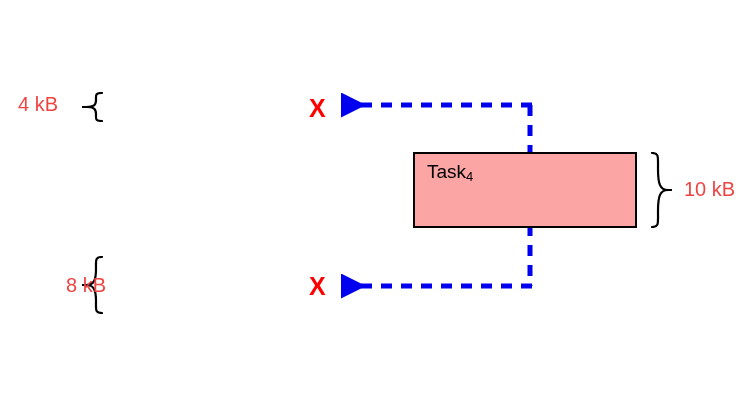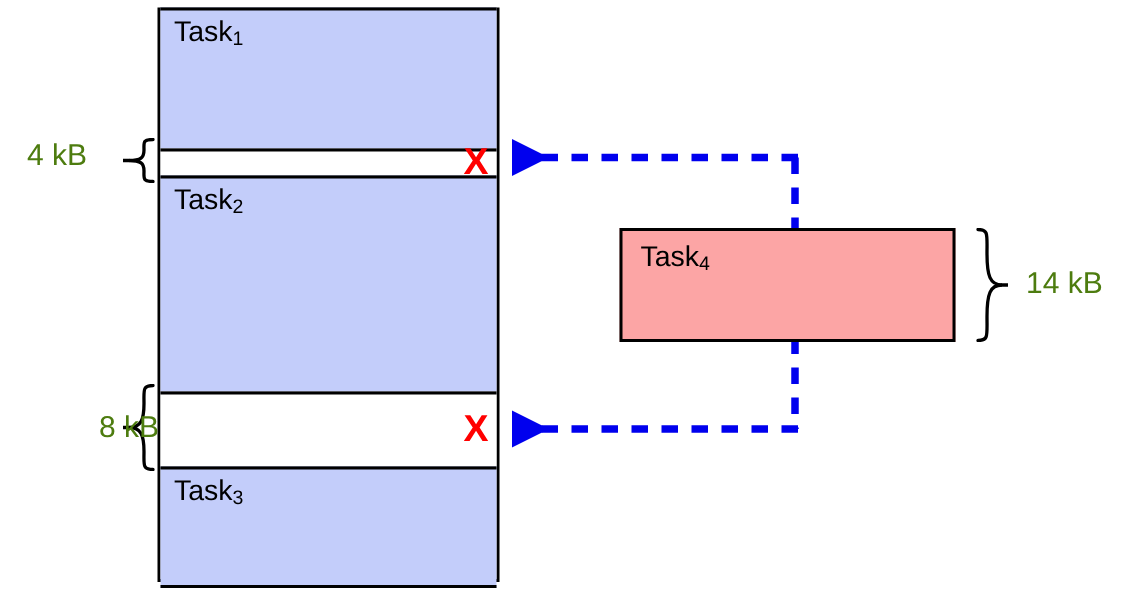--- a/index.html
+++ b/index.html
@@ -74,21 +74,21 @@
 
   
   .brace {
     position: absolute;
   }
 
   
   .size-label {
     position: absolute;
     font-size: 20px;
-    color: #4d7c0f;
+    color: #ef4444;
     white-space: nowrap;
   }
 
   
   .task4-box {
     position: absolute;
     left: 413px;
     top: 152px;
     width: 224px;
     height: 76px;
@@ -132,45 +132,20 @@
 </head>
 <body>
 
 <div id="canvas">
 
   <svg id="arrow-layer" viewBox="0 0 753 401" xmlns="http://www.w3.org/2000/svg">
 
     <line x1="530" y1="105" x2="530" y2="286" stroke="#0000ee" stroke-width="5" stroke-dasharray="11,9"></line>
   </svg>
 
-  <div class="mem-column">
-
-    <div class="block used" style="top:-2px; height:96px;">
-      <span class="block-label">
-        <span>Task</span><sub>1</sub>
-      </span>
-    </div>
-
-    <div class="block free" style="top:92px; height:20px;"></div>
-
-    <div class="block used" style="top:110px; height:146px;">
-      <span class="block-label">
-        <span>Task</span><sub>2</sub>
-      </span>
-    </div>
-
-    <div class="block free" style="top:254px; height:52px;"></div>
-
-    <div class="block used" style="top:304px; height:81px;">
-      <span class="block-label">
-        <span>Task</span><sub>3</sub>
-      </span>
-    </div>
-
-  </div>
 
   <span class="x-mark" style="left:309px; top:96px;">X</span>
   <span class="x-mark" style="left:309px; top:274px;">X</span>
 
   <svg class="brace" style="left:82px; top:92px;" width="22" height="30" viewBox="0 0 22 30" xmlns="http://www.w3.org/2000/svg">
     <path d="M20 1 C13 1 14 3 14 8 C14 13 12 15 4 15 C12 15 14 17 14 22 C14 27 13 29 20 29" fill="none" stroke="#000000" stroke-width="2.2" stroke-linecap="round"></path>
     <line x1="4" y1="15" x2="0" y2="15" stroke="#000000" stroke-width="2.2" stroke-linecap="round"></line>
   </svg>
   <span class="size-label" style="left:18px; top:93px;">4 kB</span>
 
@@ -183,21 +158,21 @@
   <div class="task4-box">
     <span class="task4-label">
       <span>Task</span><sub>4</sub>
     </span>
   </div>
 
   <svg class="brace" style="left:650px; top:152px;" width="22" height="76" viewBox="0 0 22 76" xmlns="http://www.w3.org/2000/svg">
     <path d="M2 1 C9 1 8 4 8 17 C8 32 10 38 18 38 C10 38 8 44 8 59 C8 72 9 75 2 75" fill="none" stroke="#000000" stroke-width="2.2" stroke-linecap="round"></path>
     <line x1="18" y1="38" x2="22" y2="38" stroke="#000000" stroke-width="2.2" stroke-linecap="round"></line>
   </svg>
-  <span class="size-label" style="left:684px; top:178px;">14 kB</span>
+  <span class="size-label" style="left:684px; top:178px;">10 kB</span>
 
   <svg id="arrow-layer-front" viewBox="0 0 753 401" xmlns="http://www.w3.org/2000/svg">
     <defs>
       <marker id="arrowhead" markerWidth="5" markerHeight="5" refX="4.2" refY="2.5" orient="auto" markerUnits="strokeWidth">
         <path d="M5,0 L5,5 L0,2.5 z" fill="#0000ee"></path>
       </marker>
     </defs>
 
     <line x1="532" y1="105" x2="345" y2="105" stroke="#0000ee" stroke-width="5" stroke-dasharray="11,9" marker-end="url(#arrowhead)"></line>
 

